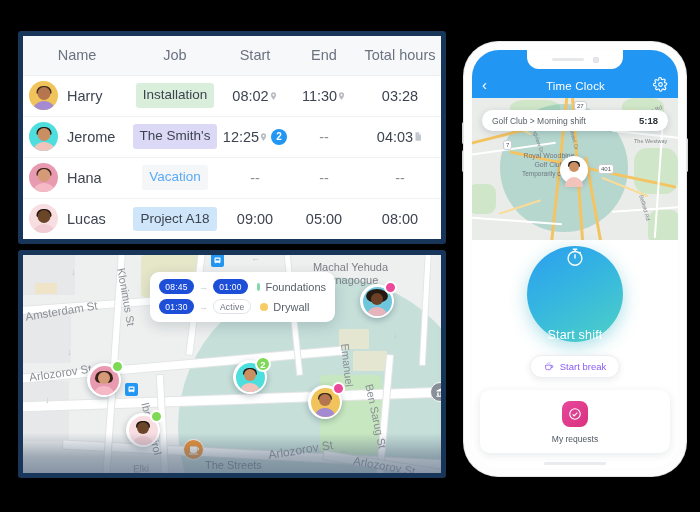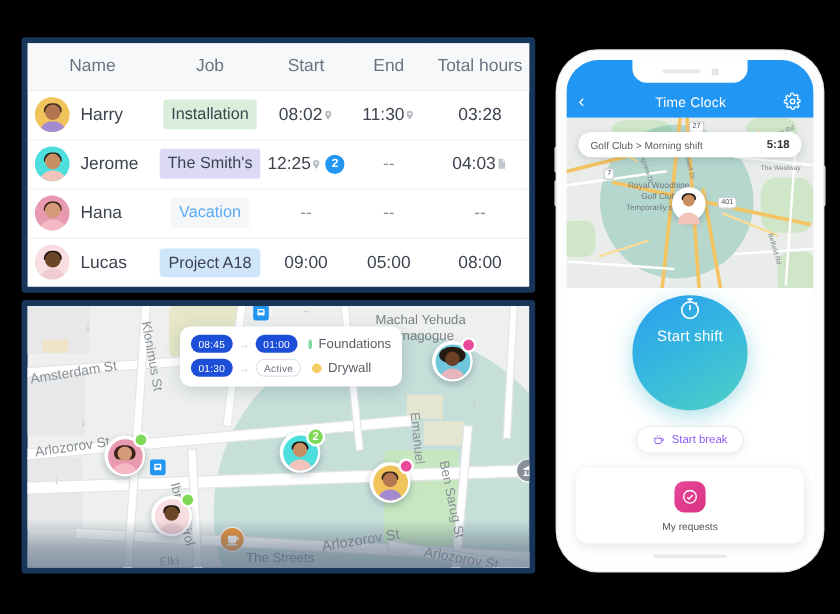--- a/index.html
+++ b/index.html
@@ -322,21 +322,21 @@
     position: absolute; top: 190px; left: 0; right: 0; bottom: 0;
     background: #fff;
   }
   .bigbtn {
     position: absolute; left: 50%; top: 196px;
     transform: translateX(-50%);
     width: 96px; height: 96px; border-radius: 50%;
     background: linear-gradient(150deg, #2b9ef0 0%, #35b6e0 45%, #4fd1c5 100%);
     box-shadow: 0 5px 18px rgba(60,180,200,.42);
     display: flex; flex-direction: column;
-    align-items: center; justify-content: flex-start;
+    align-items: center; justify-content: space-between;
     gap: 5px; z-index: 8;
   }
   .bigbtn .lab {
     color: #fff; font-size: 12.5px; letter-spacing: .2px;
   }
   .stopwatch { width: 22px; height: 22px; }
   .breakbtn {
     position: absolute; left: 50%; top: 305px;
     transform: translateX(-50%);
     display: inline-flex; align-items: center; gap: 5px;

